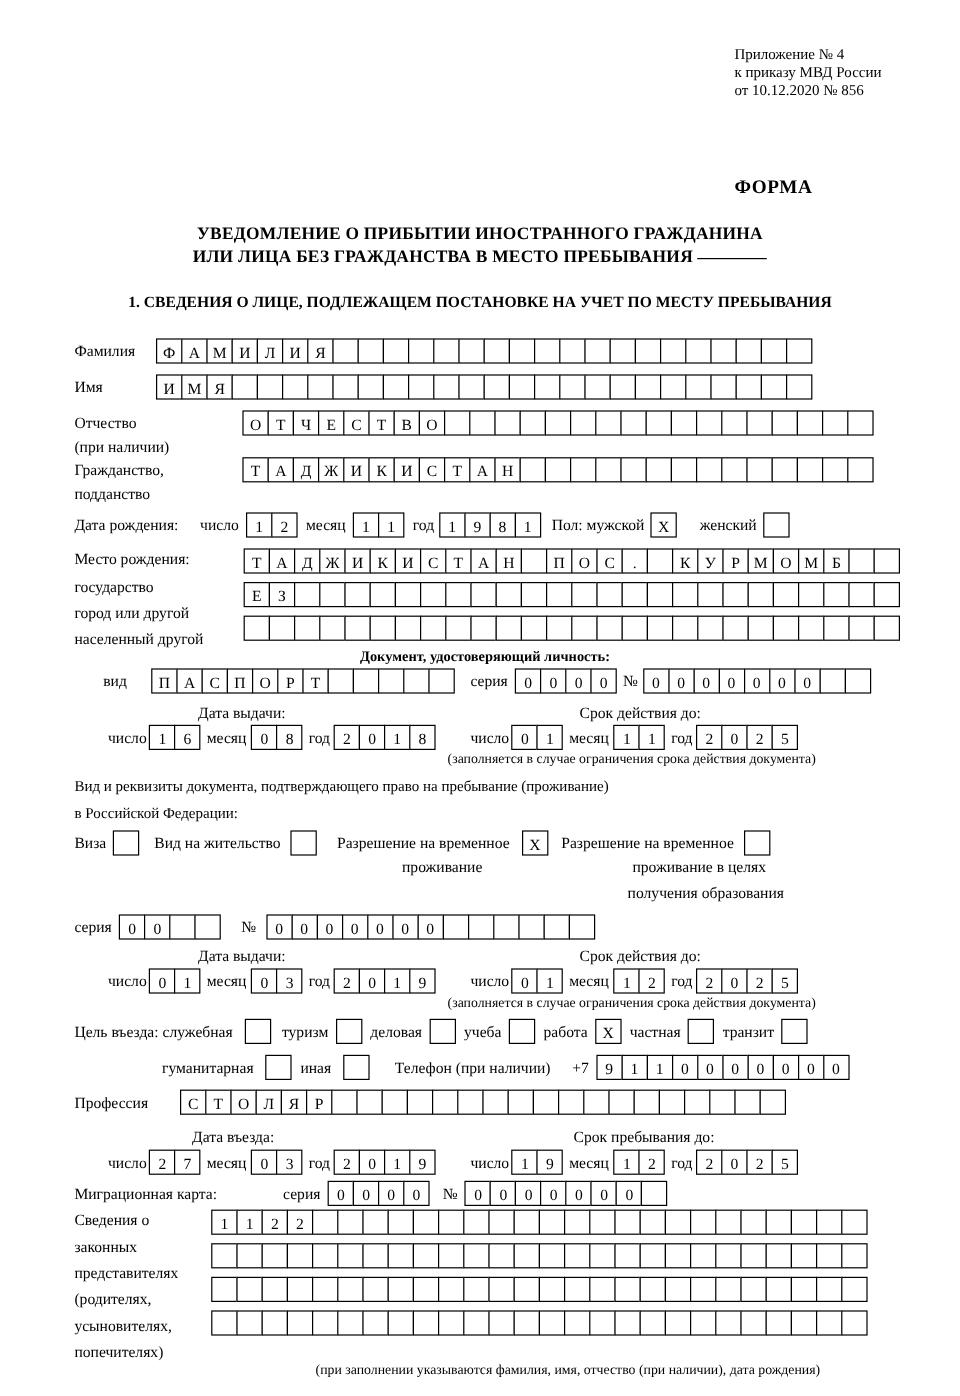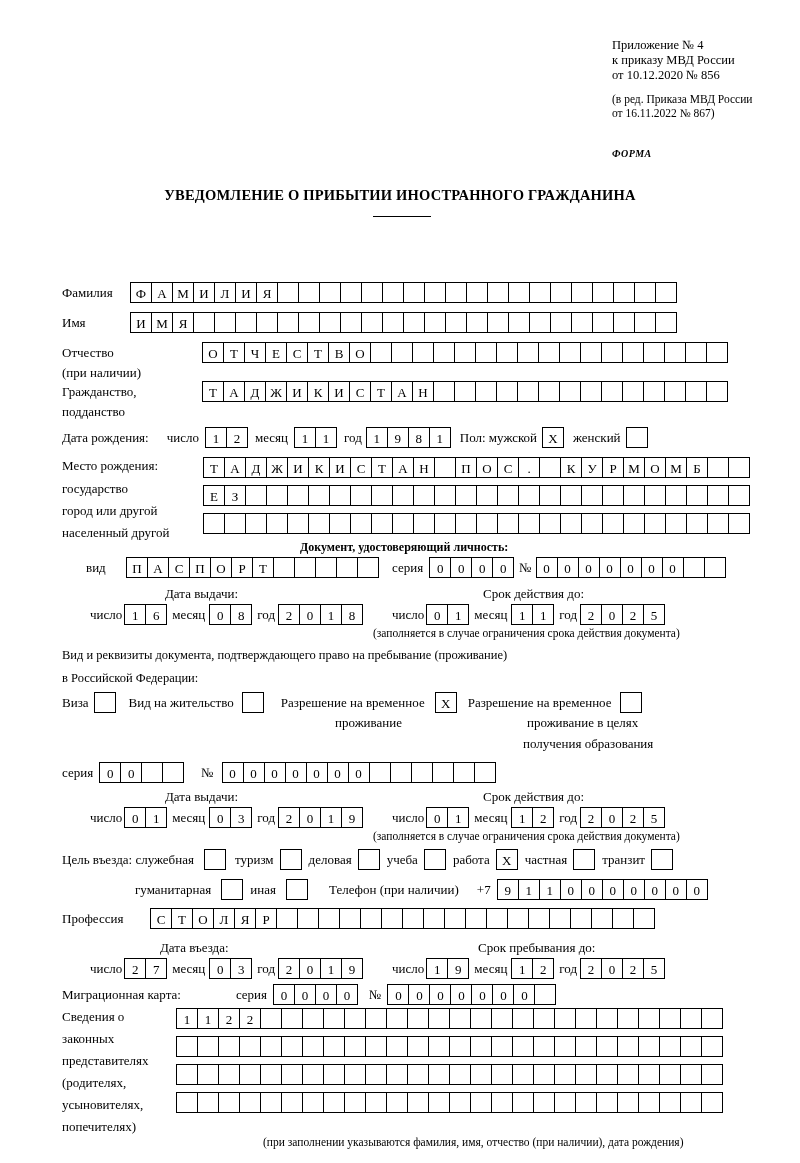--- a/index.html
+++ b/index.html
@@ -14,21 +14,21 @@
   .page{position:relative;width:800px;height:1163px;padding:0;box-sizing:border-box;}
 
   
   .topright{
     position:absolute;left:612px;top:38px;width:180px;
     font-size:12.5px;line-height:15px;
   }
   .topright .sub{margin-top:9px;font-size:11.5px;line-height:14px;}
   .forma{
     position:absolute;left:612px;top:148px;width:180px;
-    font-size:10px;font-weight:bold;letter-spacing:.5px;font-style:italic;
+    font-size:16px;font-weight:bold;letter-spacing:.5px;
   }
 
   
   .title{
     position:absolute;left:0;top:186px;width:800px;
     text-align:center;font-weight:bold;font-size:14.5px;line-height:19px;
     letter-spacing:.2px;
   }
   .title .rule{display:inline-block;width:58px;border-bottom:1px solid #000;vertical-align:2px;margin-left:4px;}
   .section1{
@@ -55,33 +55,30 @@
 </style>
 </head>
 <body>
 
 <div class="page">
 
   <div class="topright">
     <div>Приложение № 4</div>
     <div>к приказу МВД России</div>
     <div>от 10.12.2020 № 856</div>
-    <div class="sub">
-      <div>(в ред. Приказа МВД России</div>
-      <div>от 16.11.2022 № 867)</div>
-    </div>
   </div>
   <div class="forma">ФОРМА</div>
 
   <div class="title">
     <div>УВЕДОМЛЕНИЕ О ПРИБЫТИИ ИНОСТРАННОГО ГРАЖДАНИНА</div>
     <div>
-      <span class="rule"></span>
+      <span>ИЛИ ЛИЦА БЕЗ ГРАЖДАНСТВА В МЕСТО ПРЕБЫВАНИЯ</span><span class="rule"></span>
     </div>
   </div>
+  <div class="section1">1. СВЕДЕНИЯ О ЛИЦЕ, ПОДЛЕЖАЩЕМ ПОСТАНОВКЕ НА УЧЕТ ПО МЕСТУ ПРЕБЫВАНИЯ</div>
 
   <div class="row" style="left:62px;top:282px;">
     <div class="lbl" style="width:68px;">Фамилия</div>
     <div class="boxes">
         <div class="bx">Ф</div>
         <div class="bx">А</div>
         <div class="bx">М</div>
         <div class="bx">И</div>
         <div class="bx">Л</div>
         <div class="bx">И</div>
@@ -220,21 +217,21 @@
     <div class="boxes" style="margin-left:4px;">
         <div class="bx">1</div>
         <div class="bx">9</div>
         <div class="bx">8</div>
         <div class="bx">1</div>
       </div>
     <div class="lbl" style="margin-left:10px;">Пол: мужской</div>
     <div class="boxes" style="margin-left:5px;">
         <div class="bx">Х</div>
       </div>
-    <div class="lbl" style="margin-left:10px;">женский</div>
+    <div class="lbl" style="margin-left:20px;">женский</div>
     <div class="boxes" style="margin-left:5px;">
         <div class="bx"></div>
       </div>
   </div>
 
   <div class="lbl" style="position:absolute;left:62px;top:458px;">Место рождения:</div>
   <div class="lbl" style="position:absolute;left:62px;top:481px;">государство</div>
   <div class="lbl" style="position:absolute;left:62px;top:503px;">город или другой</div>
   <div class="lbl" style="position:absolute;left:62px;top:525px;">населенный другой</div>
 

